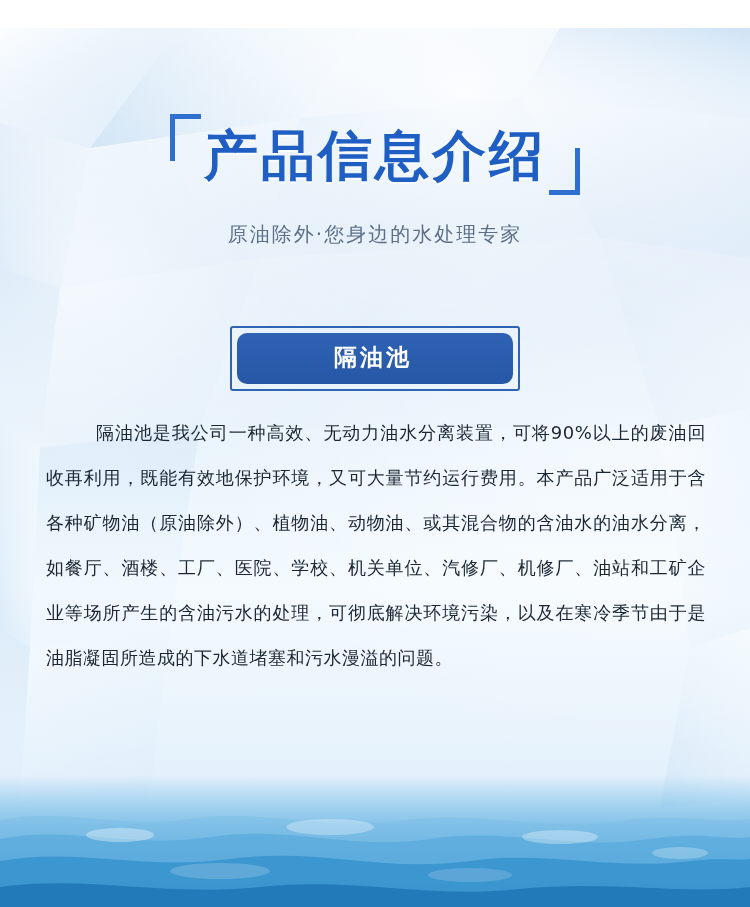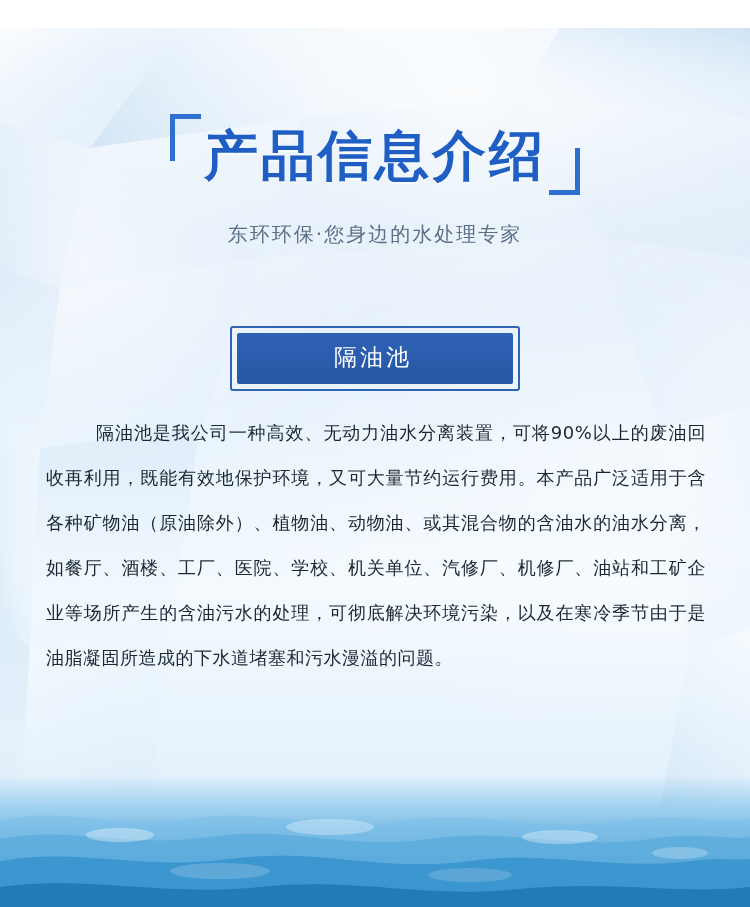--- a/index.html
+++ b/index.html
@@ -104,25 +104,25 @@
     display: inline-block;
     width: 290px;
     padding: 5px;
     border: 2px solid #2f63b5;
     border-radius: 3px;
     background: transparent;
     box-sizing: border-box;
   }
   .plate-inner {
     background: linear-gradient(180deg, #2e62b4 0%, #2757a6 100%);
-    border-radius: 2px;
+    border-radius: 10px;
     padding: 9px 4px 11px 0;
     font-family: "DejaVu Sans", "Liberation Sans", sans-serif;
     font-size: 23px;
-    font-weight: 400;
+    font-weight: 700;
     letter-spacing: 3px;
     color: #ffffff;
   }
 
   
   .body-text {
     position: absolute;
     top: 382px;
     left: 46px;
     width: 660px;
@@ -193,21 +193,21 @@
   </svg>
 
   <div class="sheen"></div>
 
   <div class="header">
     <div class="title-wrap">
       <span class="bracket tl"></span>
       <span class="bracket br"></span>
       <div class="main-title">产品信息介绍</div>
     </div>
-    <div class="subtitle">东环环保·您身边的水处理专家</div>
+    <div class="subtitle">原油除外·您身边的水处理专家</div>
   </div>
 
   <div class="plate-wrap">
     <div class="plate">
       <div class="plate-inner">隔油池</div>
     </div>
   </div>
 
   <div class="body-text">隔油池是我公司一种高效、无动力油水分离装置，可将90%以上的废油回收再利用，既能有效地保护环境，又可大量节约运行费用。本产品广泛适用于含各种矿物油（原油除外）、植物油、动物油、或其混合物的含油水的油水分离，如餐厅、酒楼、工厂、医院、学校、机关单位、汽修厂、机修厂、油站和工矿企业等场所产生的含油污水的处理，可彻底解决环境污染，以及在寒冷季节由于是油脂凝固所造成的下水道堵塞和污水漫溢的问题。</div>
 

